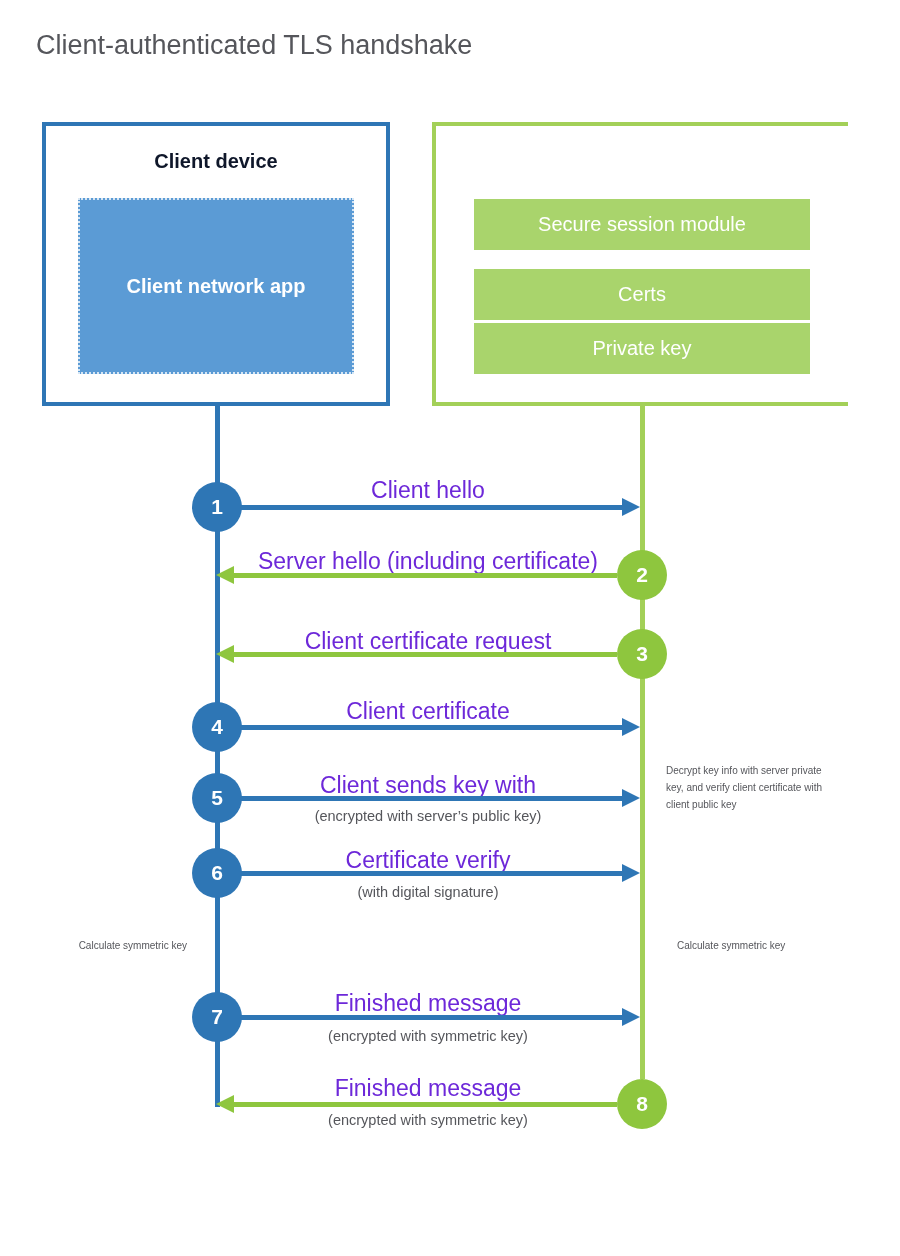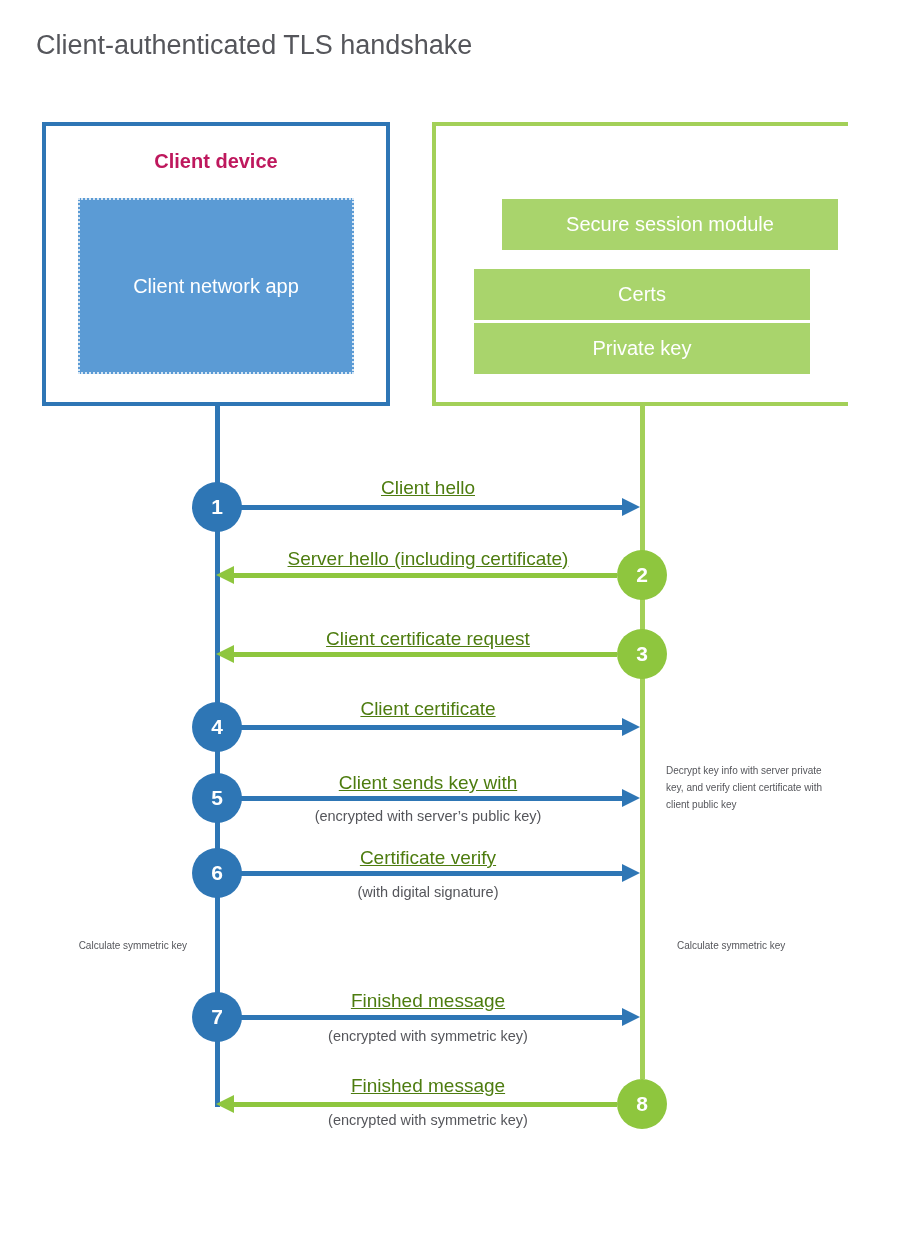--- a/index.html
+++ b/index.html
@@ -9,58 +9,58 @@
   }
   .title{
     position:absolute;left:36px;top:30px;font-size:27px;font-weight:400;
     color:#55565b;letter-spacing:0;
   }
   
   .actor{position:absolute;background:#fff;box-sizing:border-box;}
   .client-box{left:42px;top:122px;width:348px;height:284px;border:4px solid var(--blue);}
   .server-box{left:432px;top:122px;width:424px;height:284px;border:4px solid var(--green_line);}
   .actor-title{
-    position:absolute;text-align:center;font-size:20px;font-weight:bold;color:#be185d;
+    position:absolute;text-align:center;font-size:20px;font-weight:bold;color:#0f172a;
   }
   .client-title{left:42px;top:150px;width:348px;}
   .server-title{left:432px;top:150px;width:424px;}
   .app-box{
     position:absolute;left:78px;top:198px;width:276px;height:176px;
     background:var(--blue_fill);border:2px dotted rgba(255,255,255,0.75);
     box-sizing:border-box;display:flex;align-items:center;justify-content:center;
   }
   .app-box .app-label{
-    width:190px;text-align:center;color:#ffffff;font-size:20px;line-height:27px;
+    width:190px;text-align:center;color:#ffffff;font-size:20px;line-height:27px;font-weight:bold;
   }
   .module-bar{
     position:absolute;left:474px;width:336px;height:51px;background:var(--green_fill);
     color:#ffffff;font-size:20px;text-align:center;line-height:51px;
   }
-  .bar-0{top:199px;margin-left:28px;} .bar-1{top:269px;} .bar-2{top:323px;}
+  .bar-0{top:199px;} .bar-1{top:269px;} .bar-2{top:323px;}
   
   .lifeline{position:absolute;width:5px;}
   .line-blue{left:215px;top:406px;height:701px;background:var(--blue);}
   .line-green{left:640px;top:406px;height:673px;background:var(--green_line);}
   
   .circle{
     position:absolute;width:50px;height:50px;border-radius:50%;
     display:flex;align-items:center;justify-content:center;
     color:#fff;font-size:21px;font-weight:bold;z-index:3;
   }
   .blue .circle{background:var(--blue);left:192px;}
   .green .circle{background:var(--green);left:617px;}
   .shaft{position:absolute;height:5px;z-index:2;}
   .blue .shaft{background:var(--blue);left:240px;width:382px;}
   .green .shaft{background:var(--green);left:234px;width:383px;}
   .head{position:absolute;width:0;height:0;border-top:9px solid transparent;border-bottom:9px solid transparent;z-index:2;}
   .blue .head{border-left:18px solid var(--blue);left:622px;}
   .green .head{border-right:18px solid var(--green);left:216px;}
   .lbl{
     position:absolute;left:228px;width:400px;text-align:center;
-    font-size:19px;color:#4d7c0f;z-index:1;text-decoration:underline;
+    font-size:23px;color:#6d28d9;z-index:1;
   }
   .sub{
     position:absolute;left:228px;width:400px;text-align:center;
     font-size:14.5px;color:#55565b;z-index:1;
   }
   
   .s1 .circle{top:482px;} .s1 .shaft{top:505px;} .s1 .head{top:498px;} .s1 .lbl{top:477px;}
   .s2 .circle{top:550px;} .s2 .shaft{top:573px;} .s2 .head{top:566px;} .s2 .lbl{top:548px;}
   .s3 .circle{top:629px;} .s3 .shaft{top:652px;} .s3 .head{top:645px;} .s3 .lbl{top:628px;}
   .s4 .circle{top:702px;} .s4 .shaft{top:725px;} .s4 .head{top:718px;} .s4 .lbl{top:698px;}

